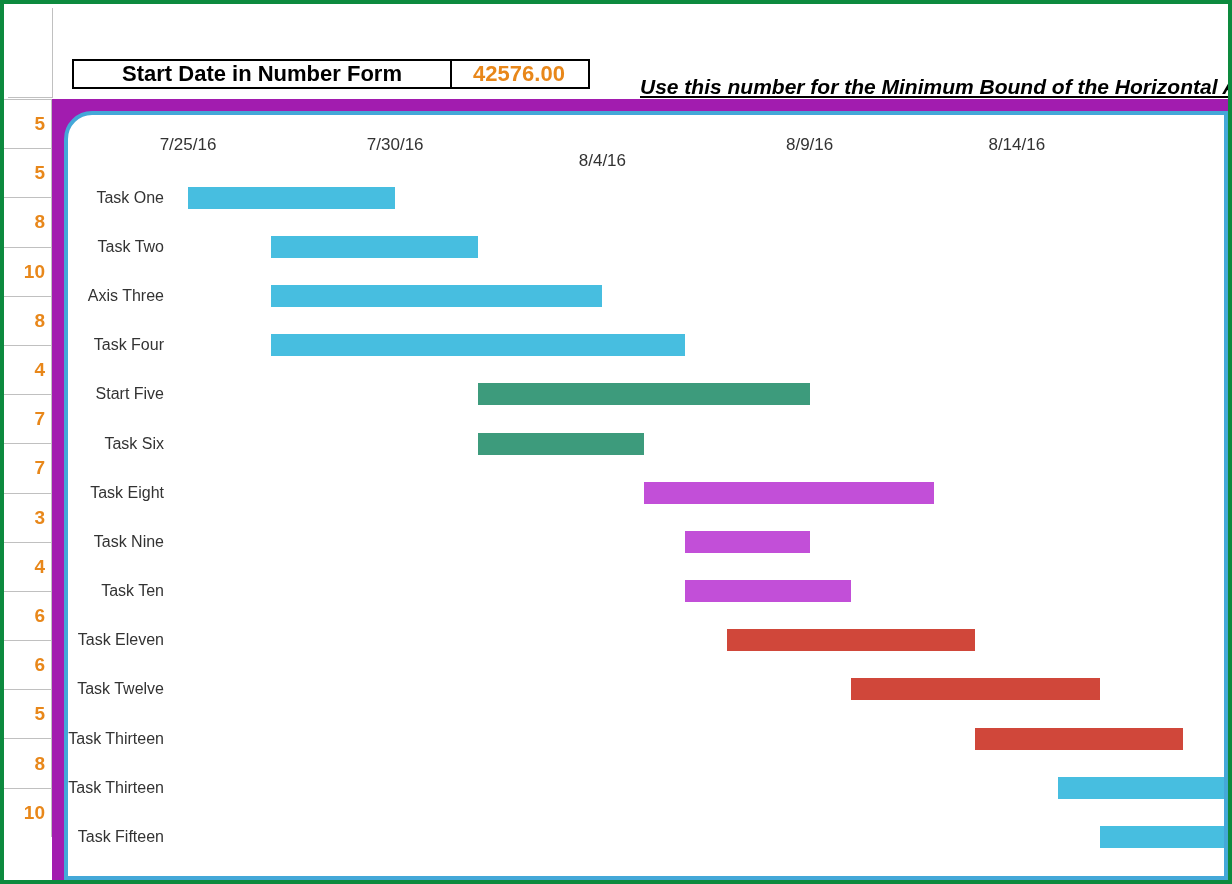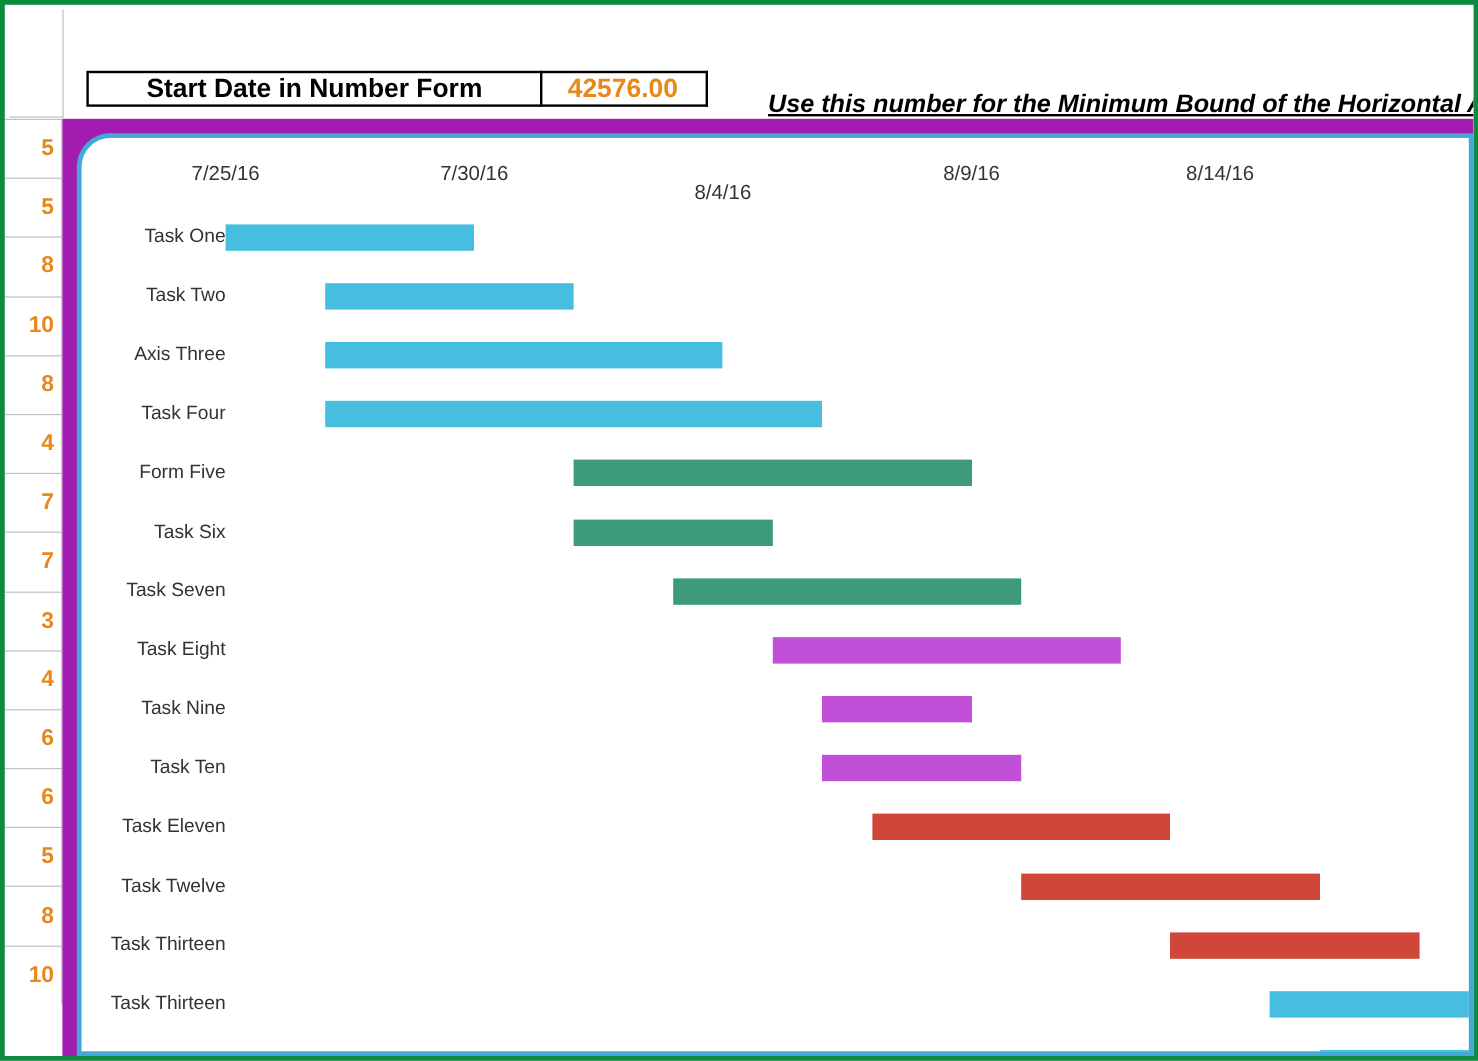--- a/index.html
+++ b/index.html
@@ -117,21 +117,21 @@
 }
 .task-row {
   height: 49.2px;
   display: flex;
   align-items: center;
   position: relative;
 }
 .task-label {
   width: 120px;
   text-align: right;
-  padding-right: 0;
+  padding-right: 24px;
   font-size: 16px;
   color: #333;
   flex-shrink: 0;
 }
 .bar-track {
   flex: 1;
   position: relative;
   height: 100%;
 }
 .bar {
@@ -202,35 +202,29 @@
               <div class="bar" style="left: 8%; width: 32%; background: rgb(71, 190, 224);"></div>
             </div>
           </div>
           <div class="task-row">
             <div class="task-label">Task Four</div>
             <div class="bar-track">
               <div class="bar" style="left: 8%; width: 40%; background: rgb(71, 190, 224);"></div>
             </div>
           </div>
           <div class="task-row">
-            <div class="task-label">Form Five</div>
+            <div class="task-label">Start Five</div>
             <div class="bar-track">
               <div class="bar" style="left: 28%; width: 32%; background: rgb(61, 155, 124);"></div>
             </div>
           </div>
           <div class="task-row">
             <div class="task-label">Task Six</div>
             <div class="bar-track">
               <div class="bar" style="left: 28%; width: 16%; background: rgb(61, 155, 124);"></div>
-            </div>
-          </div>
-          <div class="task-row">
-            <div class="task-label">Task Seven</div>
-            <div class="bar-track">
-              <div class="bar" style="left: 36%; width: 28%; background: rgb(61, 155, 124);"></div>
             </div>
           </div>
           <div class="task-row">
             <div class="task-label">Task Eight</div>
             <div class="bar-track">
               <div class="bar" style="left: 44%; width: 28%; background: rgb(194, 79, 216);"></div>
             </div>
           </div>
           <div class="task-row">
             <div class="task-label">Task Nine</div>

